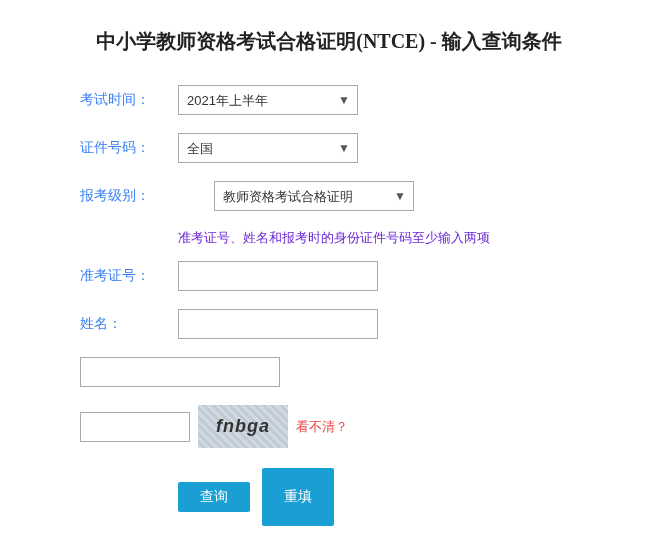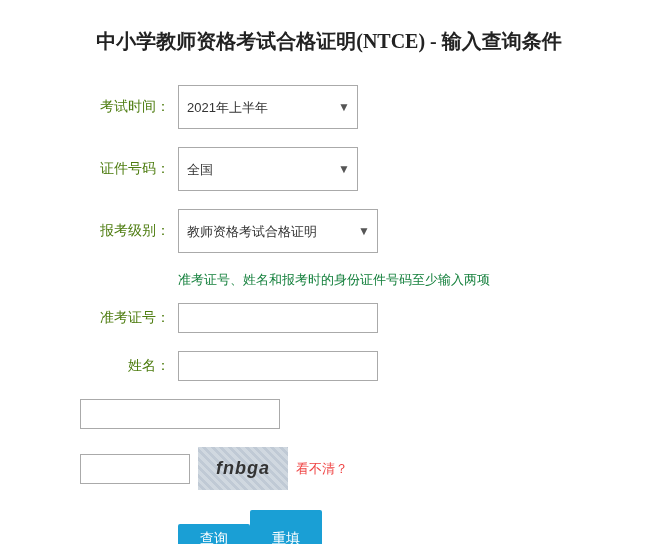--- a/index.html
+++ b/index.html
@@ -25,44 +25,44 @@
       width: 100%;
       padding: 10px 80px 30px 80px;
     }
     .form-row {
       display: flex;
       align-items: center;
       margin-bottom: 18px;
     }
     .form-label {
       width: 90px;
-      text-align: right;
+      text-align: left;
       font-size: 14px;
-      color: #4d7c0f;
+      color: #3b82f6;
       margin-right: 8px;
       white-space: nowrap;
     }
     .form-label::after {
       content: "：";
     }
     .form-select-wrapper {
       position: relative;
       display: inline-block;
     }
     .form-select {
       appearance: none;
       -webkit-appearance: none;
       background: #fff;
       border: 1px solid #aaa;
       padding: 5px 28px 5px 8px;
       font-size: 13px;
       color: #333;
       cursor: pointer;
       min-width: 180px;
-      height: 44px;
+      height: 30px;
     }
     .select-arrow {
       position: absolute;
       right: 8px;
       top: 50%;
       transform: translateY(-50%);
       pointer-events: none;
       font-size: 12px;
       color: #555;
     }
@@ -75,21 +75,21 @@
       width: 200px;
       outline: none;
     }
     .error-row {
       display: flex;
       align-items: center;
       margin-bottom: 14px;
       padding-left: 98px;
     }
     .error-text {
-      color: #15803d;
+      color: #6d28d9;
       font-size: 13px;
     }
     .captcha-row {
       display: flex;
       align-items: center;
     }
     .captcha-input {
       border: 1px solid #aaa;
       padding: 5px 8px;
       font-size: 13px;
@@ -138,20 +138,21 @@
       margin-left: 8px;
       font-size: 13px;
       color: #ef4444;
       cursor: pointer;
     }
     .button-row {
       display: flex;
       align-items: center;
       padding-left: 98px;
       margin-top: 20px;
+      gap: 12px;
     }
     .btn-query {
       background: #1a9fd5;
       color: #fff;
       border: none;
       padding: 6px 22px;
       font-size: 14px;
       cursor: pointer;
       border-radius: 2px;
     }
@@ -195,21 +196,21 @@
         <option>广东</option>
         <option>浙江</option>
       </select>
       <span class="select-arrow">▼</span>
     </div>
   </div>
 
   <div class="form-row">
     <div class="form-label">报考级别</div>
     <div class="form-select-wrapper">
-      <select class="form-select" style="min-width:200px;">
+      <select class="form-select" style="min-width:200px;margin-left:36px;">
         <option>教师资格考试合格证明</option>
         <option>幼儿园</option>
         <option>小学</option>
         <option>初中</option>
         <option>高中</option>
       </select>
       <span class="select-arrow">▼</span>
     </div>
   </div>
 

